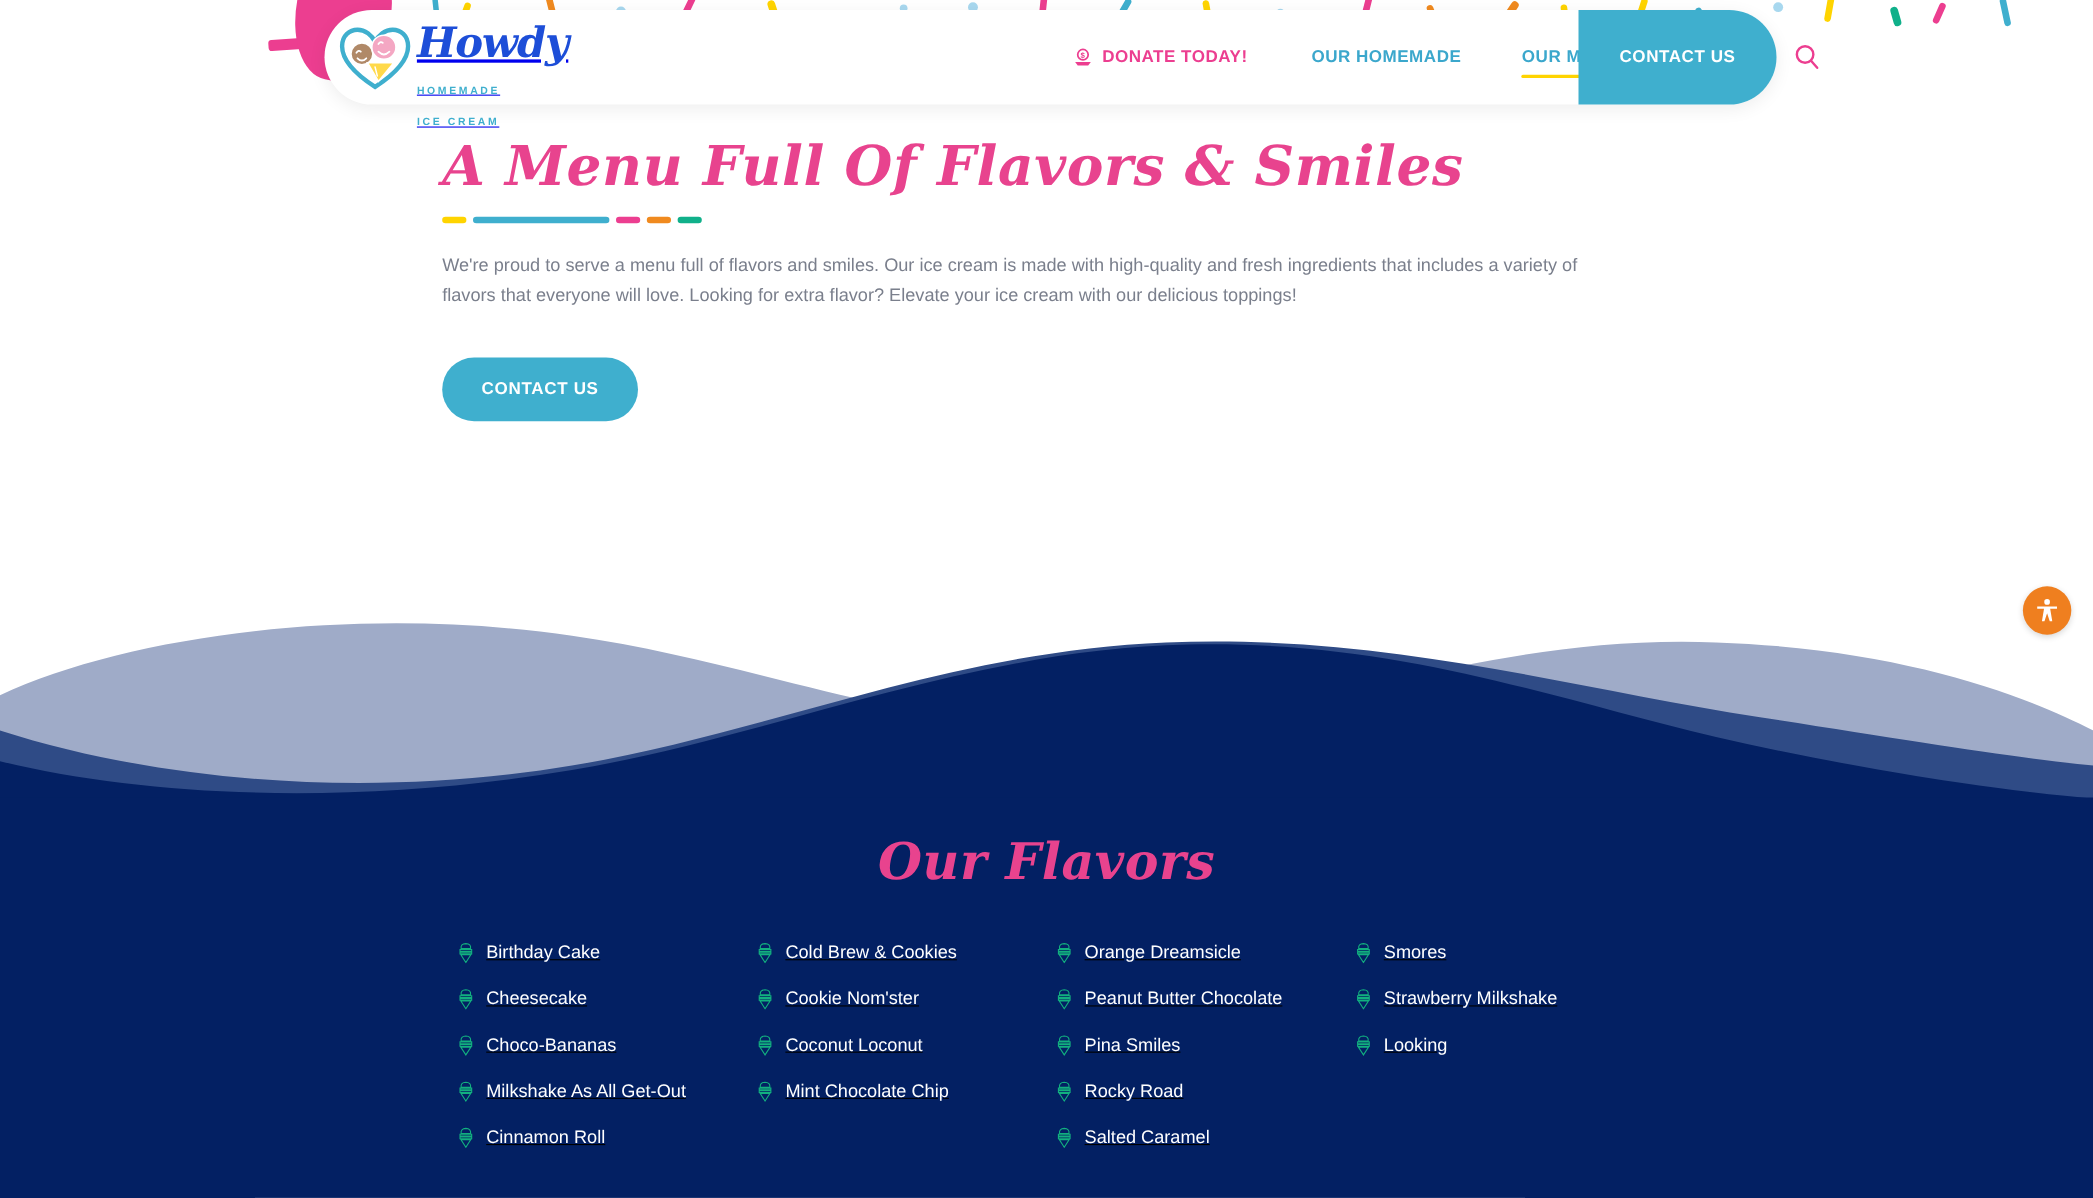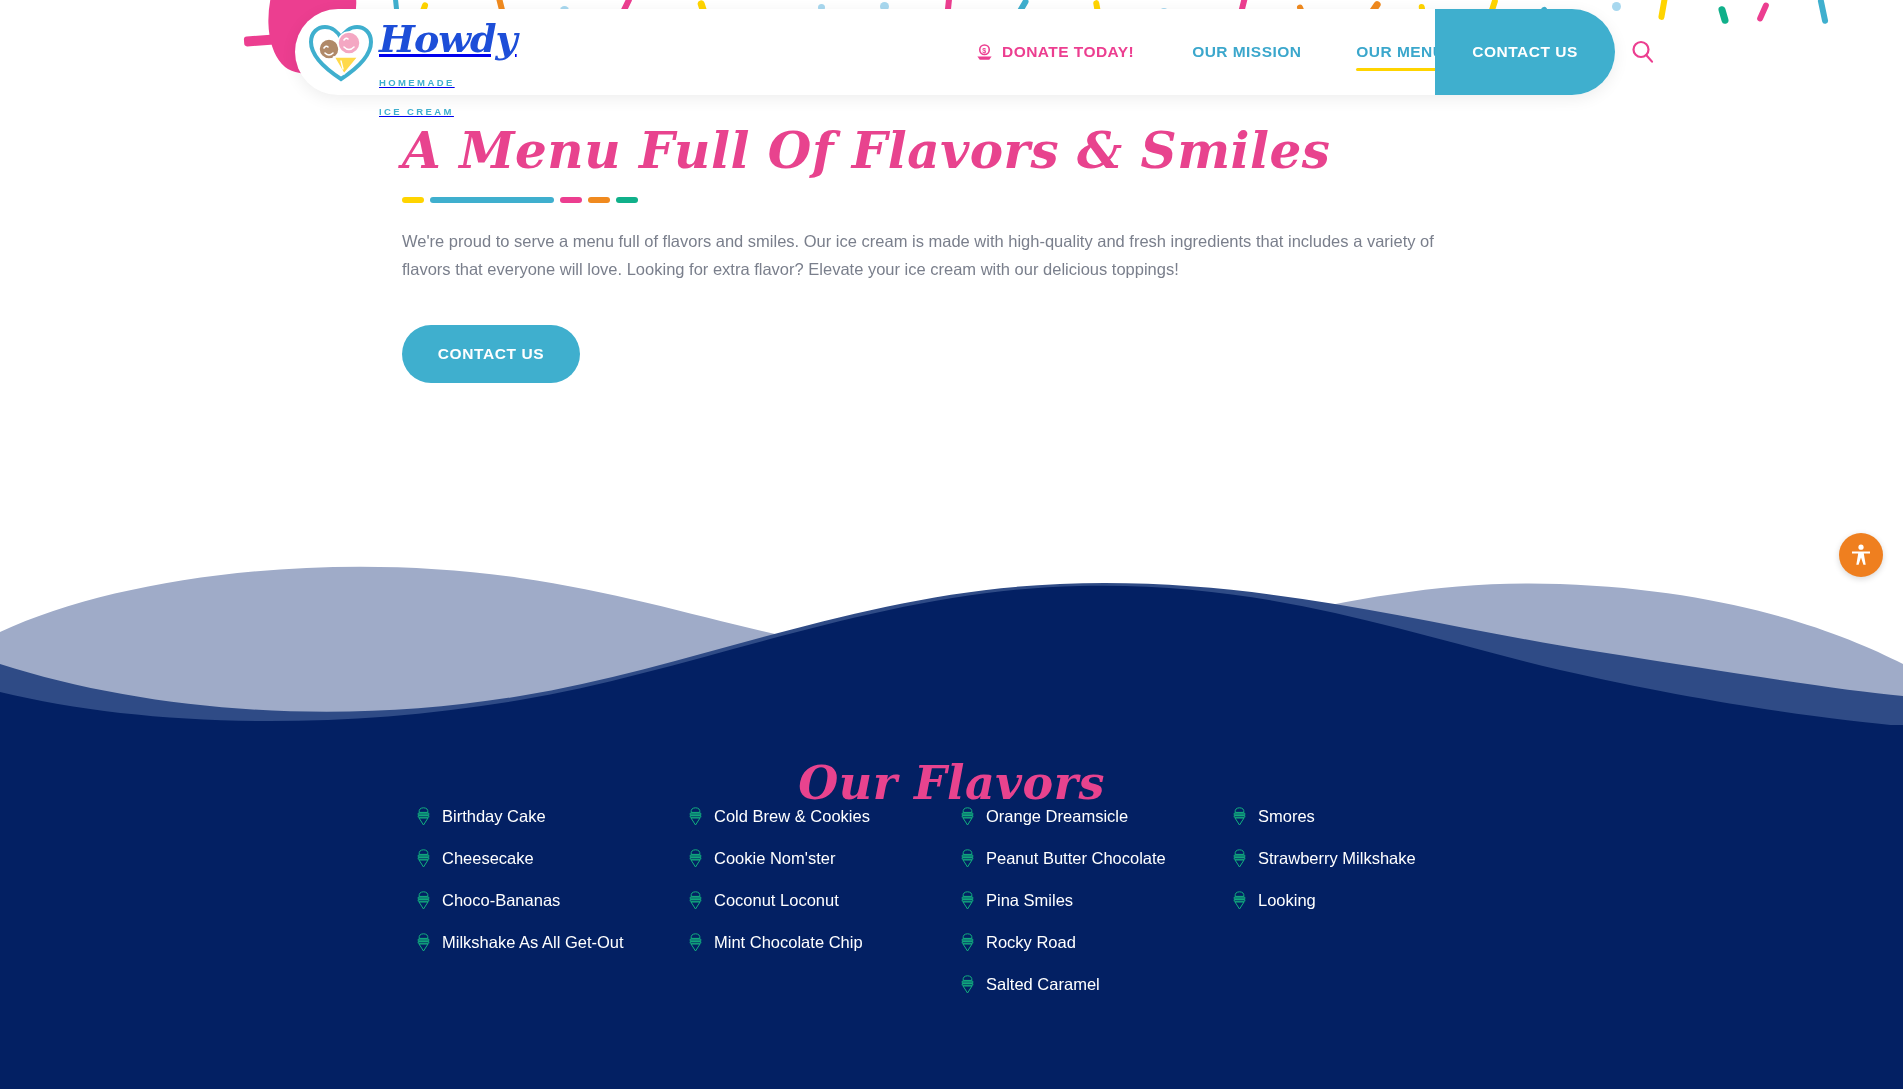--- a/index.html
+++ b/index.html
@@ -288,25 +288,26 @@
     align-items: center;
     justify-content: center;
     gap: 6px;
     margin-top: 12px;
     height: 7px;
   }
 
   
   .flavor-grid {
     position: absolute;
-    top: 795px; left: 415px;
+    top: 845px; left: 415px;
     width: 1100px;
     display: grid;
     grid-template-columns: 272px 272px 272px 272px;
     z-index: 4;
+    text-decoration: underline;
   }
   .flavor-col { display: flex; flex-direction: column; }
   .flavor-item {
     display: flex;
     align-items: center;
     gap: 10px;
     height: 42px;
     color: #ffffff;
     font-size: 16.5px;
     line-height: 20px;
@@ -402,21 +403,21 @@
       <a class="nav-item nav-donate nav-gap-1" href="#">
         <svg class="donate-icon" viewBox="0 0 24 24" xmlns="http://www.w3.org/2000/svg">
           <circle cx="12" cy="8.5" r="6" fill="none" stroke="#ec3e90" stroke-width="2"></circle>
           <text x="12" y="12" font-family="Liberation Sans, sans-serif" font-size="9" font-weight="bold" fill="#ec3e90" text-anchor="middle">$</text>
           <path d="M3 17 h18 l-3 4 H6 Z" fill="#ec3e90"></path>
         </svg>
         <span>DONATE TODAY!</span>
       </a>
 
       <a class="nav-item nav-gap-2" href="#">
-        <span>OUR MISSION</span>
+        <span>OUR HOMEMADE</span>
       </a>
 
       <a class="nav-item nav-active nav-gap-3" href="#">
         <span>OUR MENU</span>
       </a>
 
       <a class="nav-item" href="#">
         <span>CATERING</span>
       </a>
     </nav>
@@ -499,20 +500,26 @@
           <path d="M3.2 7.2 h10.6 v1.6 H3.2 Z M3.2 9.6 h10.6 v1.6 H3.2 Z M4 12 h9 l-4.5 7 Z M4.2 6.4 q-0.6 -4.4 4.3 -4.6 q4.9 0.2 4.3 4.6 Z" fill="none" stroke="#12b07f" stroke-width="1"></path>
         </svg>
         <span>Choco-Bananas</span>
       </div>
       <div class="flavor-item">
         <svg class="cone-icon" viewBox="0 0 17 20" xmlns="http://www.w3.org/2000/svg">
           <path d="M3.2 7.2 h10.6 v1.6 H3.2 Z M3.2 9.6 h10.6 v1.6 H3.2 Z M4 12 h9 l-4.5 7 Z M4.2 6.4 q-0.6 -4.4 4.3 -4.6 q4.9 0.2 4.3 4.6 Z" fill="none" stroke="#12b07f" stroke-width="1"></path>
         </svg>
         <span>Milkshake As All Get-Out</span>
       </div>
+      <div class="flavor-item">
+        <svg class="cone-icon" viewBox="0 0 17 20" xmlns="http://www.w3.org/2000/svg">
+          <path d="M3.2 7.2 h10.6 v1.6 H3.2 Z M3.2 9.6 h10.6 v1.6 H3.2 Z M4 12 h9 l-4.5 7 Z M4.2 6.4 q-0.6 -4.4 4.3 -4.6 q4.9 0.2 4.3 4.6 Z" fill="none" stroke="#12b07f" stroke-width="1"></path>
+        </svg>
+        <span>Cinnamon Roll</span>
+      </div>
     </div>
 
     <div class="flavor-col">
       <div class="flavor-item">
         <svg class="cone-icon" viewBox="0 0 17 20" xmlns="http://www.w3.org/2000/svg">
           <path d="M3.2 7.2 h10.6 v1.6 H3.2 Z M3.2 9.6 h10.6 v1.6 H3.2 Z M4 12 h9 l-4.5 7 Z M4.2 6.4 q-0.6 -4.4 4.3 -4.6 q4.9 0.2 4.3 4.6 Z" fill="none" stroke="#12b07f" stroke-width="1"></path>
         </svg>
         <span>Cold Brew &amp; Cookies</span>
       </div>
       <div class="flavor-item">

